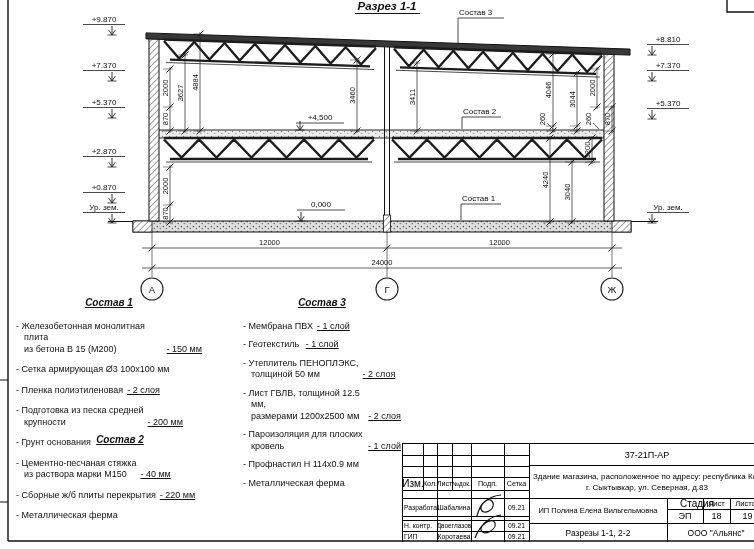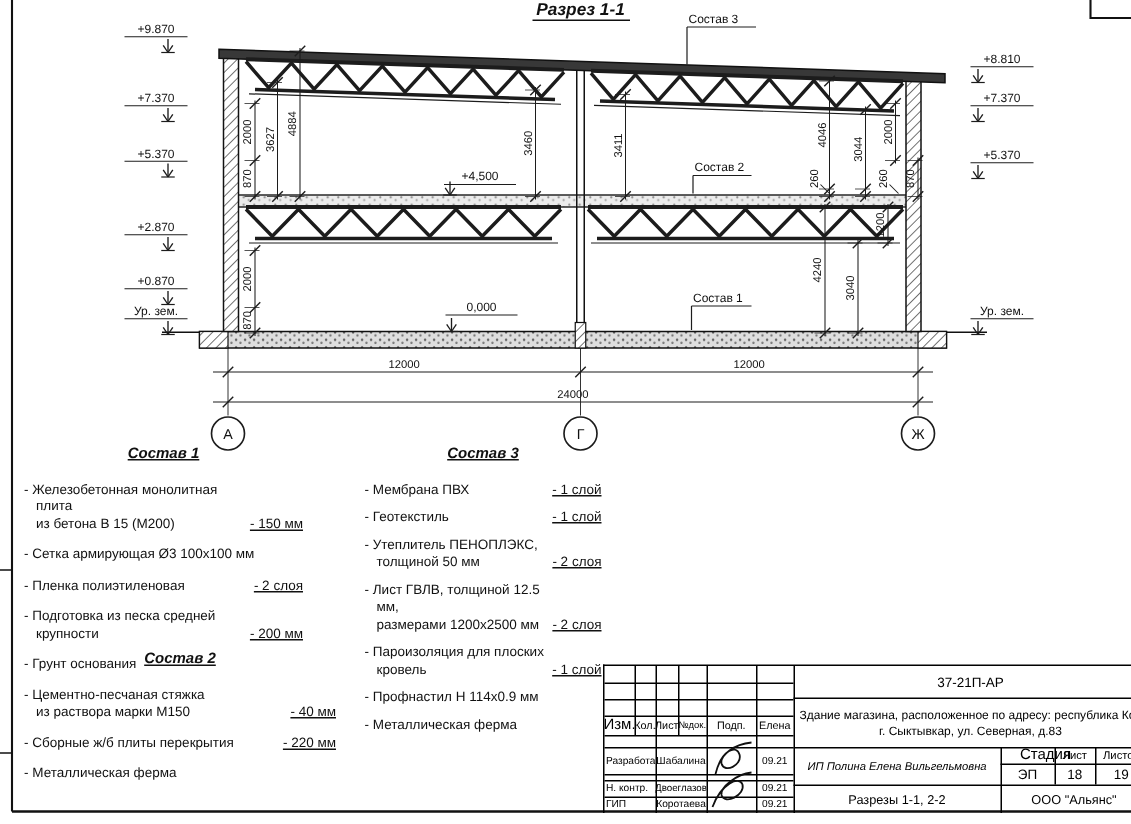--- a/index.html
+++ b/index.html
@@ -3,21 +3,21 @@
 <meta charset="utf-8">
 <style>
   html,body{margin:0;padding:0;background:#fff;}
   body{width:754px;height:549px;overflow:hidden;font-family:"Liberation Sans",sans-serif;}
   .sheet{position:relative;width:700px;height:549px;background:#fff;}
   #drw{position:absolute;left:0;top:0;font-family:"Liberation Sans",sans-serif;}
   
   .spec{position:absolute;font-size:9px;line-height:11.5px;color:#111;z-index:3;}
   .spec-title{text-align:center;font-style:italic;font-weight:bold;font-size:10px;margin-bottom:12px;}
   .spec-title span{text-decoration:underline;}
-  .spec-item{display:flex;justify-content:space-between;align-items:flex-end;margin-bottom:9px;}
+  .spec-item{display:flex;justify-content:flex-start;align-items:flex-end;margin-bottom:9px;}
   .spec3 .spec-item{margin-bottom:7px;}
   .spec-name{white-space:pre-line;padding-left:8px;text-indent:-8px;}
   .spec-value{white-space:nowrap;margin-left:4px;text-decoration:underline;}
   
   .tb{position:absolute;left:402px;top:443px;width:362px;height:98px;border-left:1.5px solid #000;border-top:1.5px solid #000;color:#000;z-index:3;background:transparent;}
   .hl{position:absolute;height:1px;background:#000;}
   .vl{position:absolute;width:1px;background:#000;}
   .cell{position:absolute;display:flex;align-items:center;justify-content:center;overflow:hidden;white-space:nowrap;}
   .tb-sig{position:absolute;left:68px;top:46px;z-index:4;}
 </style>
@@ -387,21 +387,21 @@
   <div class="hl" style="left:126px;top:79px;width:236px"></div>
   <div class="vl" style="left:264px;top:54px;height:44px"></div>
   <div class="vl" style="left:300px;top:54px;height:25px"></div>
   <div class="vl" style="left:327px;top:54px;height:25px"></div>
 
   <div class="cell" style="left:0;top:33px;width:20px;height:13px;font-size:10px">Изм.</div>
   <div class="cell" style="left:20px;top:33px;width:14px;height:13px;font-size:7.2px">Кол.</div>
   <div class="cell" style="left:34px;top:33px;width:15px;height:13px;font-size:7.2px">Лист</div>
   <div class="cell" style="left:49px;top:33px;width:19px;height:13px;font-size:6.3px">№док.</div>
   <div class="cell" style="left:68px;top:33px;width:33px;height:13px;font-size:7.2px">Подп.</div>
-  <div class="cell" style="left:101px;top:33px;width:25px;height:13px;font-size:7.2px">Елена</div>
+  <div class="cell" style="left:101px;top:33px;width:25px;height:13px;font-size:7.2px">Сетка</div>
 
   <div class="cell" style="left:1px;top:54px;width:33px;height:18px;font-size:6.8px;justify-content:flex-start">Разработал</div>
   <div class="cell" style="left:34px;top:54px;width:34px;height:18px;font-size:6.8px">Шабалина</div>
   <div class="cell" style="left:101px;top:54px;width:25px;height:18px;font-size:6.8px">09.21</div>
   <div class="cell" style="left:1px;top:76px;width:33px;height:11px;font-size:6.8px;justify-content:flex-start">Н. контр.</div>
   <div class="cell" style="left:34px;top:76px;width:34px;height:11px;font-size:6.5px">Двоеглазов</div>
   <div class="cell" style="left:101px;top:76px;width:25px;height:11px;font-size:6.8px">09.21</div>
   <div class="cell" style="left:1px;top:87px;width:33px;height:11px;font-size:6.8px;justify-content:flex-start">ГИП</div>
   <div class="cell" style="left:34px;top:87px;width:34px;height:11px;font-size:6.8px">Коротаева</div>
   <div class="cell" style="left:101px;top:87px;width:25px;height:11px;font-size:6.8px">09.21</div>
@@ -409,21 +409,21 @@
   <svg class="tb-sig" width="33" height="52">
     <path d="M6 26 C10 10 20 6 22 13 C24 20 12 26 10 19 C9 14 18 6 30 5" fill="none" stroke="#111" stroke-width="1.2"></path>
     <path d="M4 48 C10 32 22 27 24 33 C26 40 12 47 10 40 C9 35 20 26 30 25" fill="none" stroke="#111" stroke-width="1.2"></path>
   </svg>
 
   <div class="cell" style="left:126px;top:0;width:236px;height:21px;font-size:9px">37-21П-АР</div>
   <div class="cell" style="left:126px;top:21px;width:236px;height:33px;flex-direction:column;justify-content:center;line-height:11px;font-size:8px">
     <div style="align-self:flex-start;padding-left:4px;white-space:nowrap">Здание магазина, расположенное по адресу: республика Коми,</div>
     <div>г. Сыктывкар, ул. Северная, д.83</div>
   </div>
-  <div class="cell" style="left:126px;top:54px;width:138px;height:25px;font-size:7.5px;font-style:italic">ИП Полина Елена Вильгельмовна</div>
+  <div class="cell" style="left:126px;top:54px;width:138px;height:25px;font-size:7.5px;">ИП Полина Елена Вильгельмовна</div>
   <div class="cell" style="left:126px;top:79px;width:138px;height:19px;font-size:8.5px">Разрезы 1-1, 2-2</div>
   <div class="cell" style="left:276px;top:54px;width:36px;height:11px;font-size:10px">Стадия</div>
   <div class="cell" style="left:300px;top:54px;width:27px;height:11px;font-size:7.5px">Лист</div>
   <div class="cell" style="left:327px;top:54px;width:35px;height:11px;font-size:7.5px">Листов</div>
   <div class="cell" style="left:264px;top:65px;width:36px;height:14px;font-size:9px">ЭП</div>
   <div class="cell" style="left:300px;top:65px;width:27px;height:14px;font-size:9px">18</div>
   <div class="cell" style="left:327px;top:65px;width:35px;height:14px;font-size:9px">19</div>
   <div class="cell" style="left:264px;top:79px;width:98px;height:19px;font-size:8.5px">ООО "Альянс"</div>
 </div>
 

